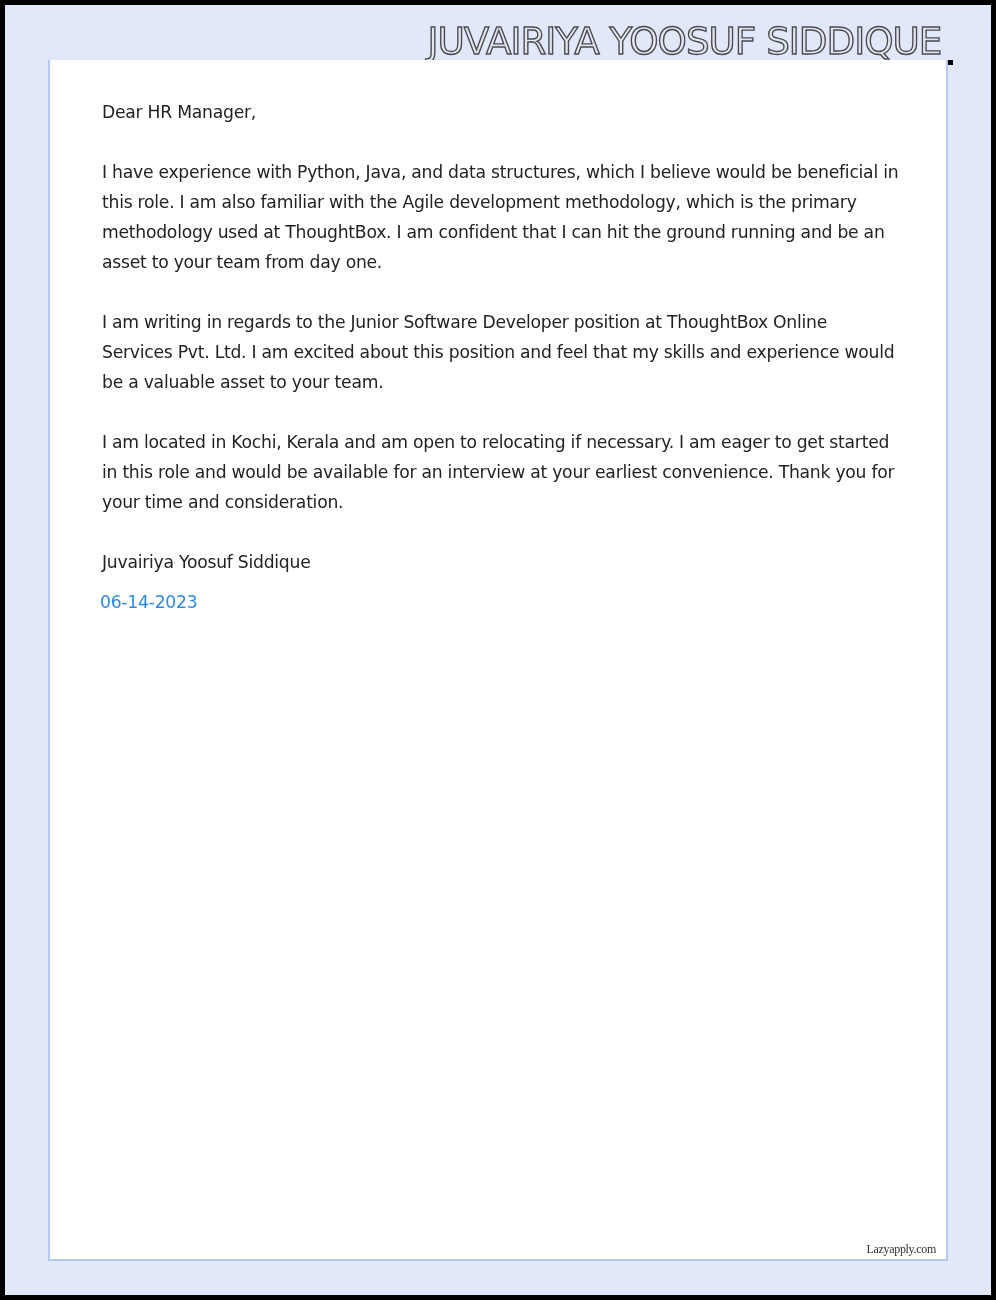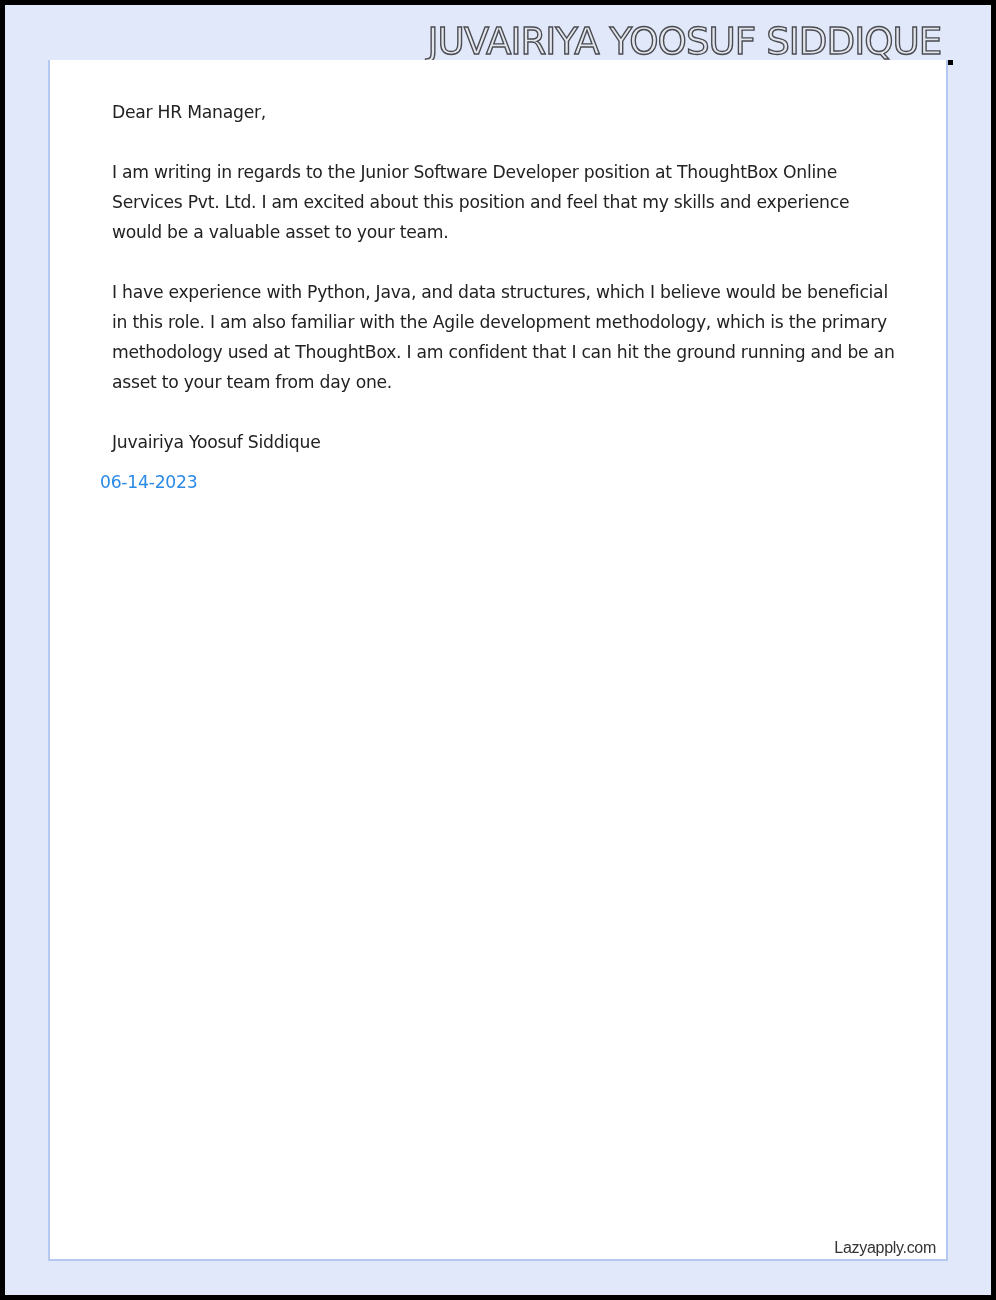--- a/index.html
+++ b/index.html
@@ -62,59 +62,60 @@
       left: 50px;
       top: 37px;
       width: 800px;
       color: #222222;
       font-family: "DejaVu Sans", sans-serif;
       font-size: 17.2px;
       line-height: 30px;
       letter-spacing: -0.25px;
     }
     .letter-body p {
-      margin: 0 0 30px 12px;
+      margin: 0 0 30px 2px;
     }
     .letter-body p.salutation-line {
       margin-bottom: 30px;
     }
     .letter-body p.signature-name {
       margin-bottom: 10px;
     }
     .letter-body p.letter-date {
       color: #2b8ae6;
       margin: 0;
     }
     .footer-brand {
       position: absolute;
       right: 10px;
       bottom: 2px;
-      font-family: Liberation Sans, sans-serif;
-      font-size: 16px;
+      font-family: Liberation Serif, serif;
+      font-size: 12px;
       color: #333333;
       letter-spacing: -0.3px;
     }
   </style>
 </head>
 <body>
 
 <div class="page-frame">
   <h1 class="header-title">JUVAIRIYA YOOSUF SIDDIQUE</h1>
 
   <div class="title-rule"></div>
 </div>
 
 <div class="letter-card">
   <div class="letter-body">
     <p class="salutation-line">Dear HR Manager,</p>
 
+    <p>I have experience with Python, Java, and data structures, which I believe would be beneficial in this role. I am also familiar with the Agile development methodology, which is the primary methodology used at ThoughtBox. I am confident that I can hit the ground running and be an asset to your team from day one.</p>
+
     <p>I am writing in regards to the Junior Software Developer position at ThoughtBox Online Services Pvt. Ltd. I am excited about this position and feel that my skills and experience would be a valuable asset to your team.</p>
 
-    <p>I have experience with Python, Java, and data structures, which I believe would be beneficial in this role. I am also familiar with the Agile development methodology, which is the primary methodology used at ThoughtBox. I am confident that I can hit the ground running and be an asset to your team from day one.</p>
-
+    <p>I am located in Kochi, Kerala and am open to relocating if necessary. I am eager to get started in this role and would be available for an interview at your earliest convenience. Thank you for your time and consideration.</p>
 
 
     <p class="signature-name">Juvairiya Yoosuf Siddique</p>
 
     <p class="letter-date">06-14-2023</p>
   </div>
 
   <div class="footer-brand">Lazyapply.com</div>
 </div>
 

